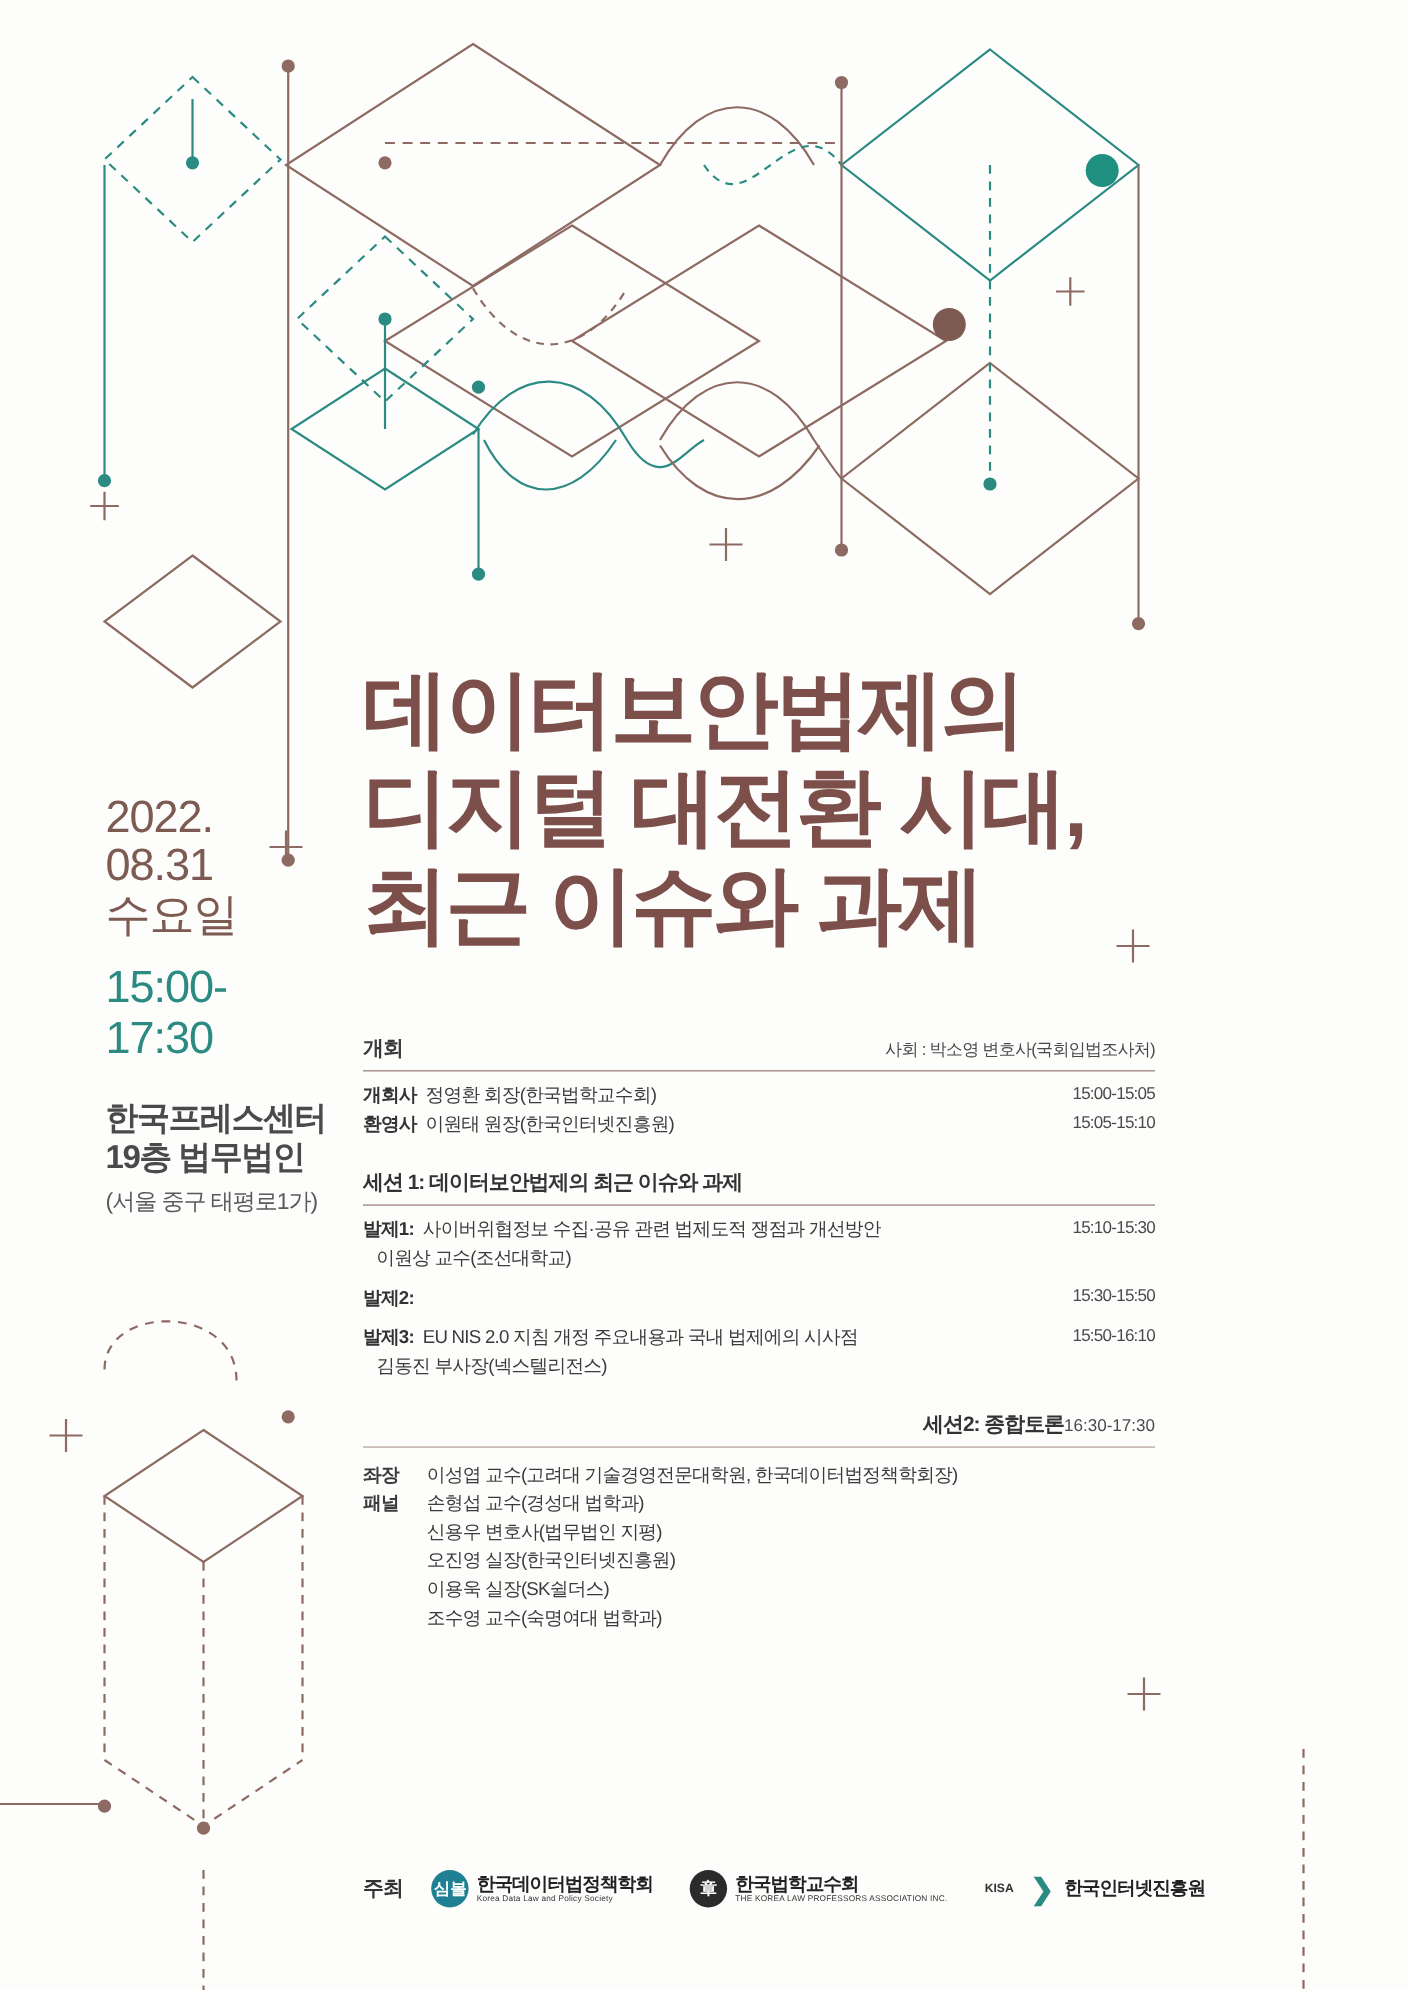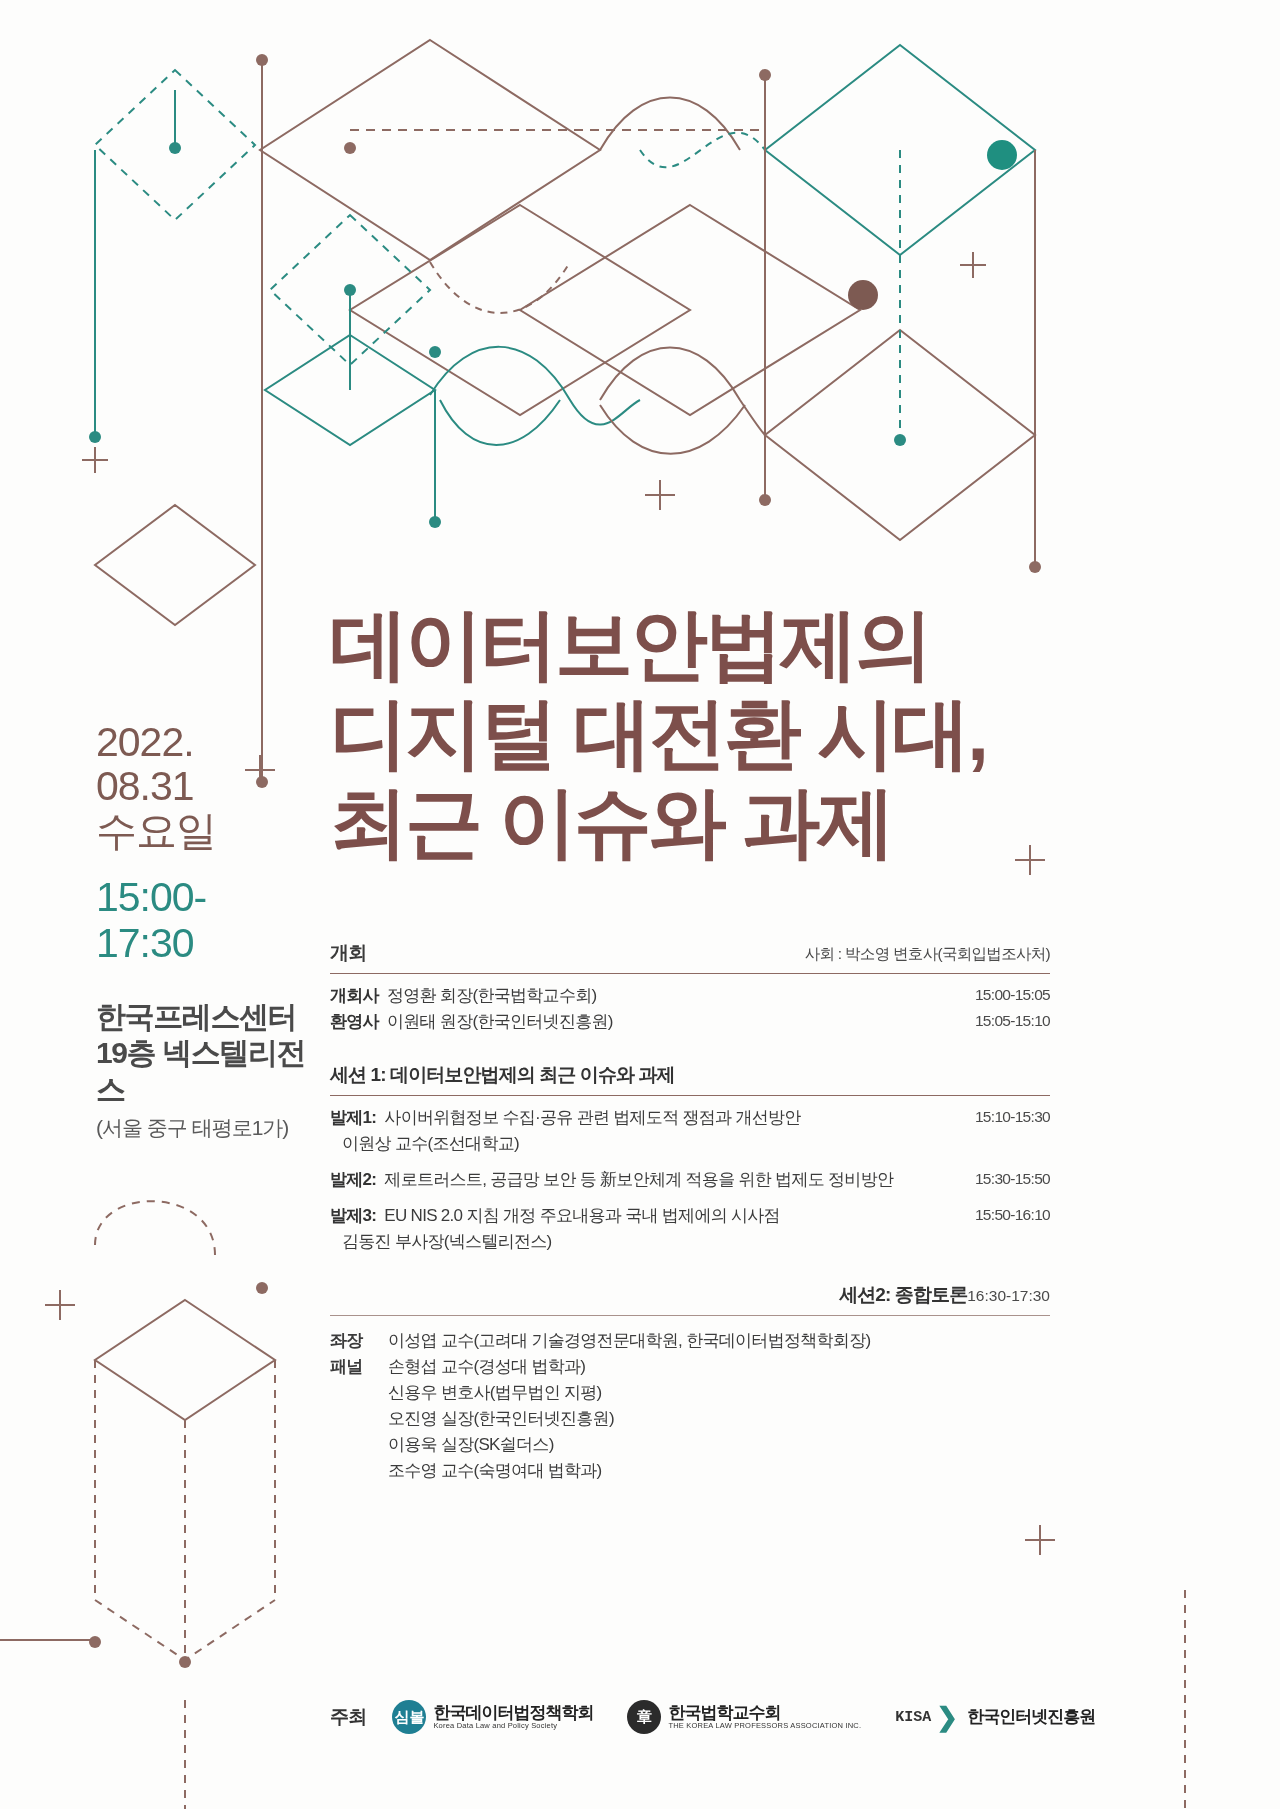--- a/index.html
+++ b/index.html
@@ -208,25 +208,24 @@
     display: block;
   }
   .logo-text .en {
     font-size: 7.5px;
     letter-spacing: 0.2px;
     color: #333;
     display: block;
   }
   .kisa-wrap { display: flex; align-items: center; }
   .kisa-label {
-    font-size: 15px;
+    font-size: 11px;
     font-weight: 700;
     color: #333;
-    margin-right: 3px;
-    font-family: Liberation Mono, monospace;
+    margin-right: 13px;
   }
 </style>
 </head>
 <body>
 
 <div class="poster">
 
   <svg class="bg-deco" viewBox="0 0 1280 1809" xmlns="http://www.w3.org/2000/svg">
     <g fill="none" stroke-width="2">
 
@@ -309,21 +308,21 @@
   <div class="left-col">
     <div class="date-line">2022.</div>
     <div class="date-line">08.31</div>
     <div class="date-line">수요일</div>
     <div class="time-block">
       <div>15:00-</div>
       <div>17:30</div>
     </div>
     <div class="venue">
       <div>한국프레스센터</div>
-      <div>19층 넥스텔리전스</div>
+      <div>19층 법무법인</div>
     </div>
     <div class="venue-sub">(서울 중구 태평로1가)</div>
   </div>
 
   <div class="title">
     <span>데이터보안법제의</span>
     <span>디지털 대전환 시대,</span>
     <span>최근 이슈와 과제</span>
   </div>
 
@@ -358,21 +357,20 @@
           <div class="lbl">발제1:</div>
           <div class="txt">사이버위협정보 수집·공유 관련 법제도적 쟁점과 개선방안</div>
           <div class="time">15:10-15:30</div>
         </div>
         <div class="sub">이원상 교수(조선대학교)</div>
       </div>
 
       <div class="block">
         <div class="row">
           <div class="lbl">발제2:</div>
-          <div class="txt">제로트러스트, 공급망 보안 등 新보안체계 적용을 위한 법제도 정비방안</div>
           <div class="time">15:30-15:50</div>
         </div>
       </div>
 
       <div class="block">
         <div class="row">
           <div class="lbl">발제3:</div>
           <div class="txt">EU NIS 2.0 지침 개정 주요내용과 국내 법제에의 시사점</div>
           <div class="time">15:50-16:10</div>
         </div>

